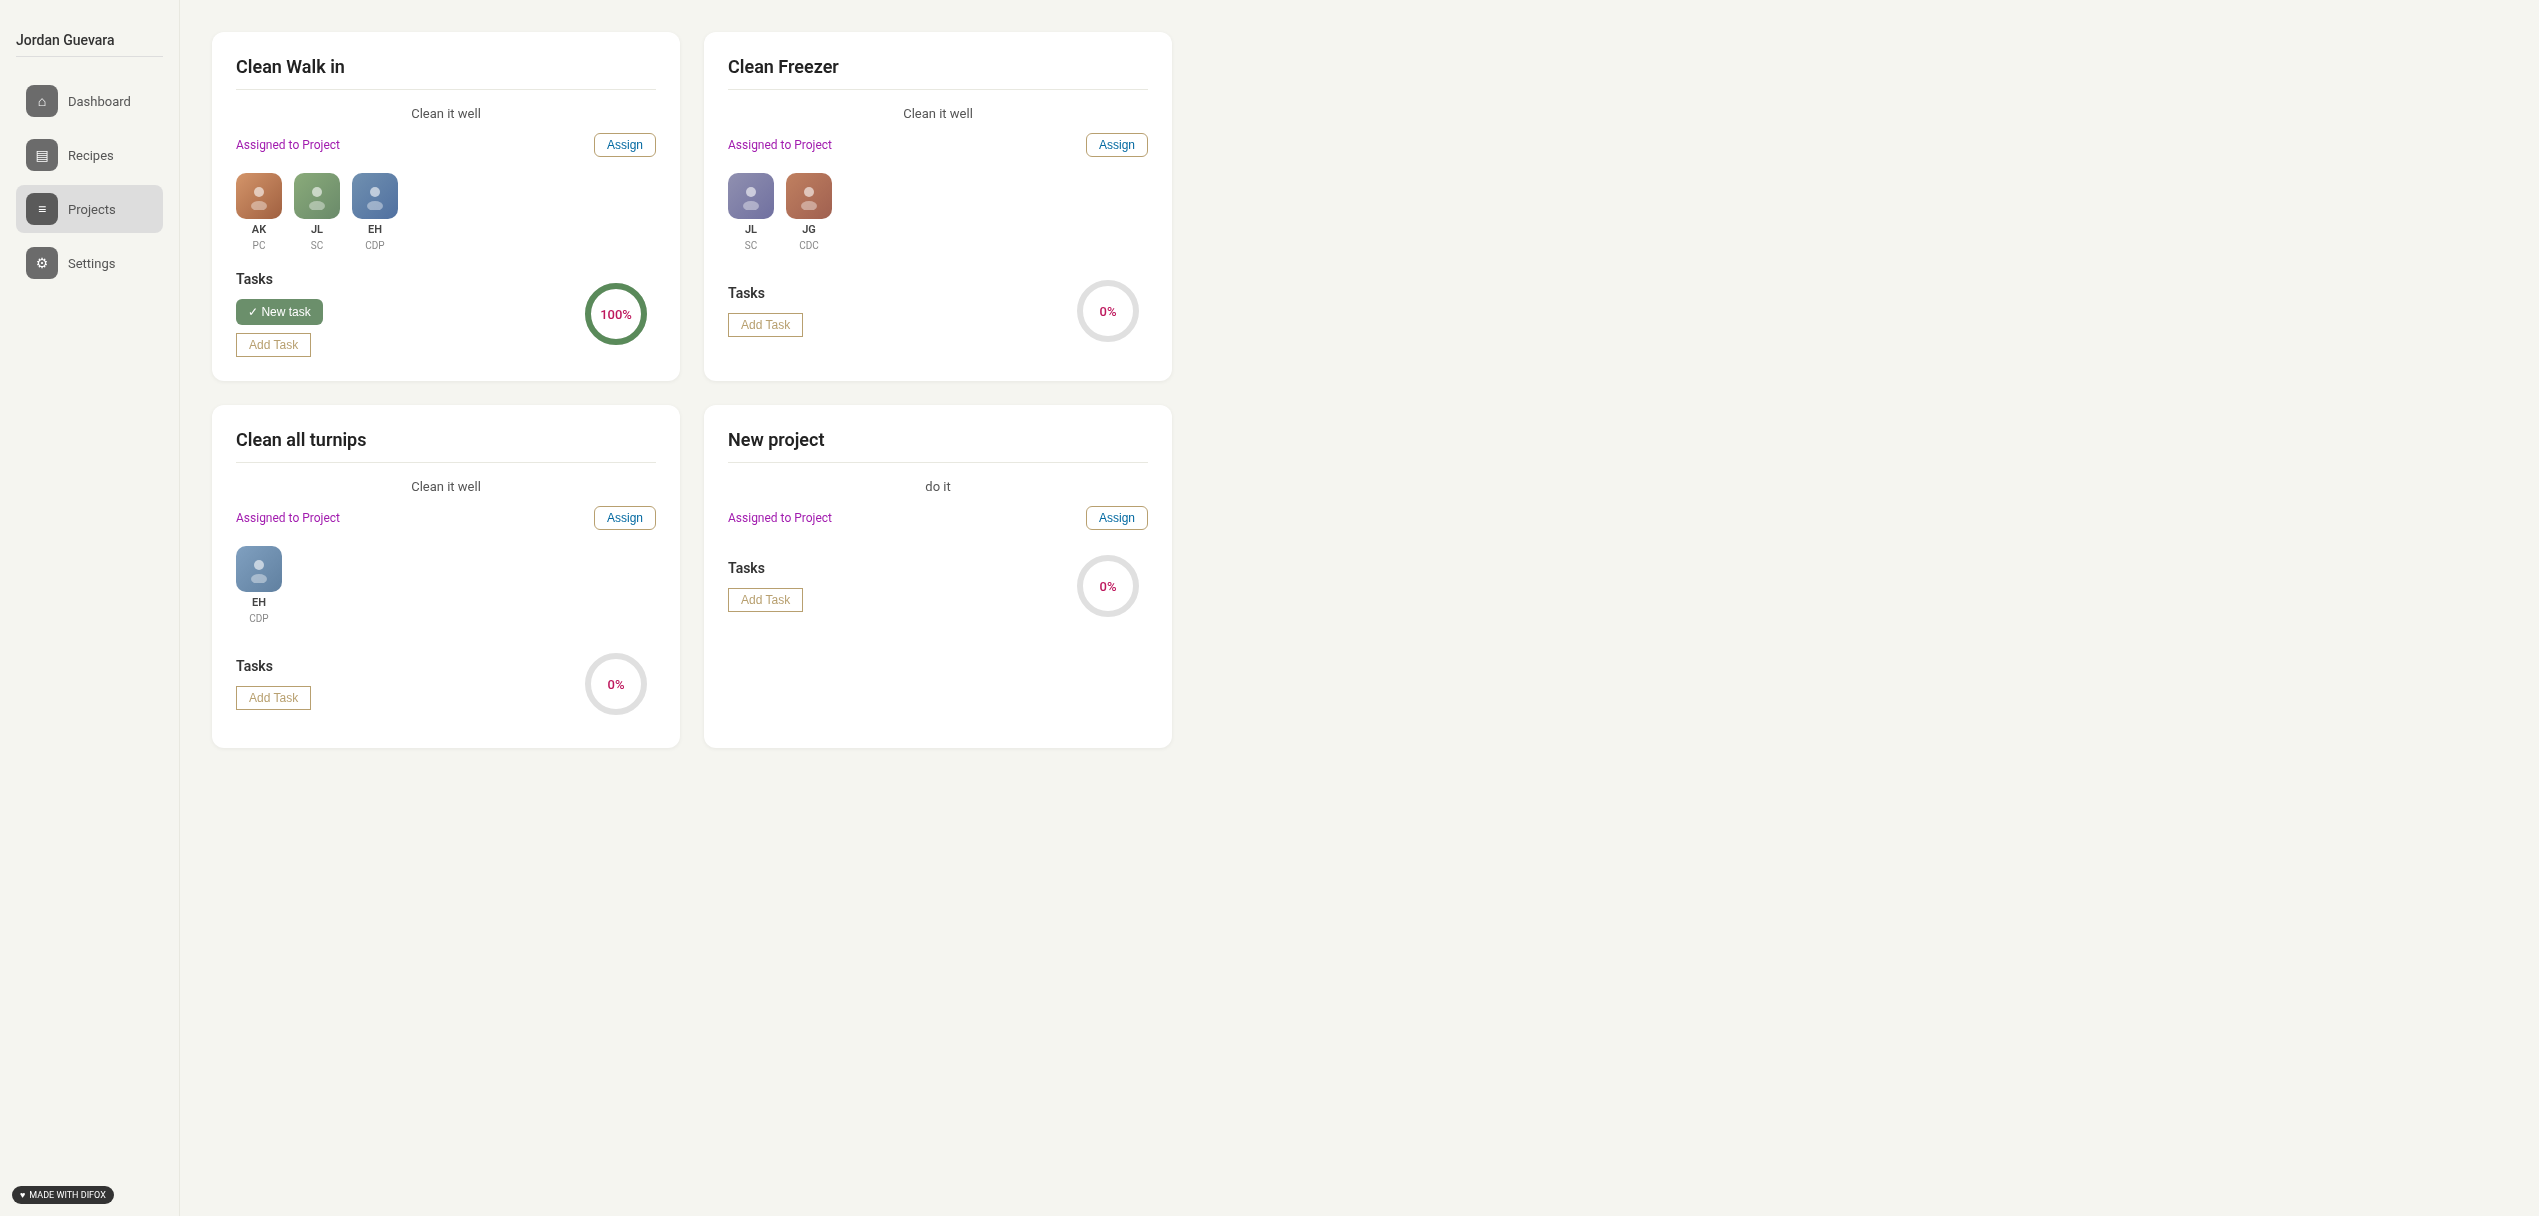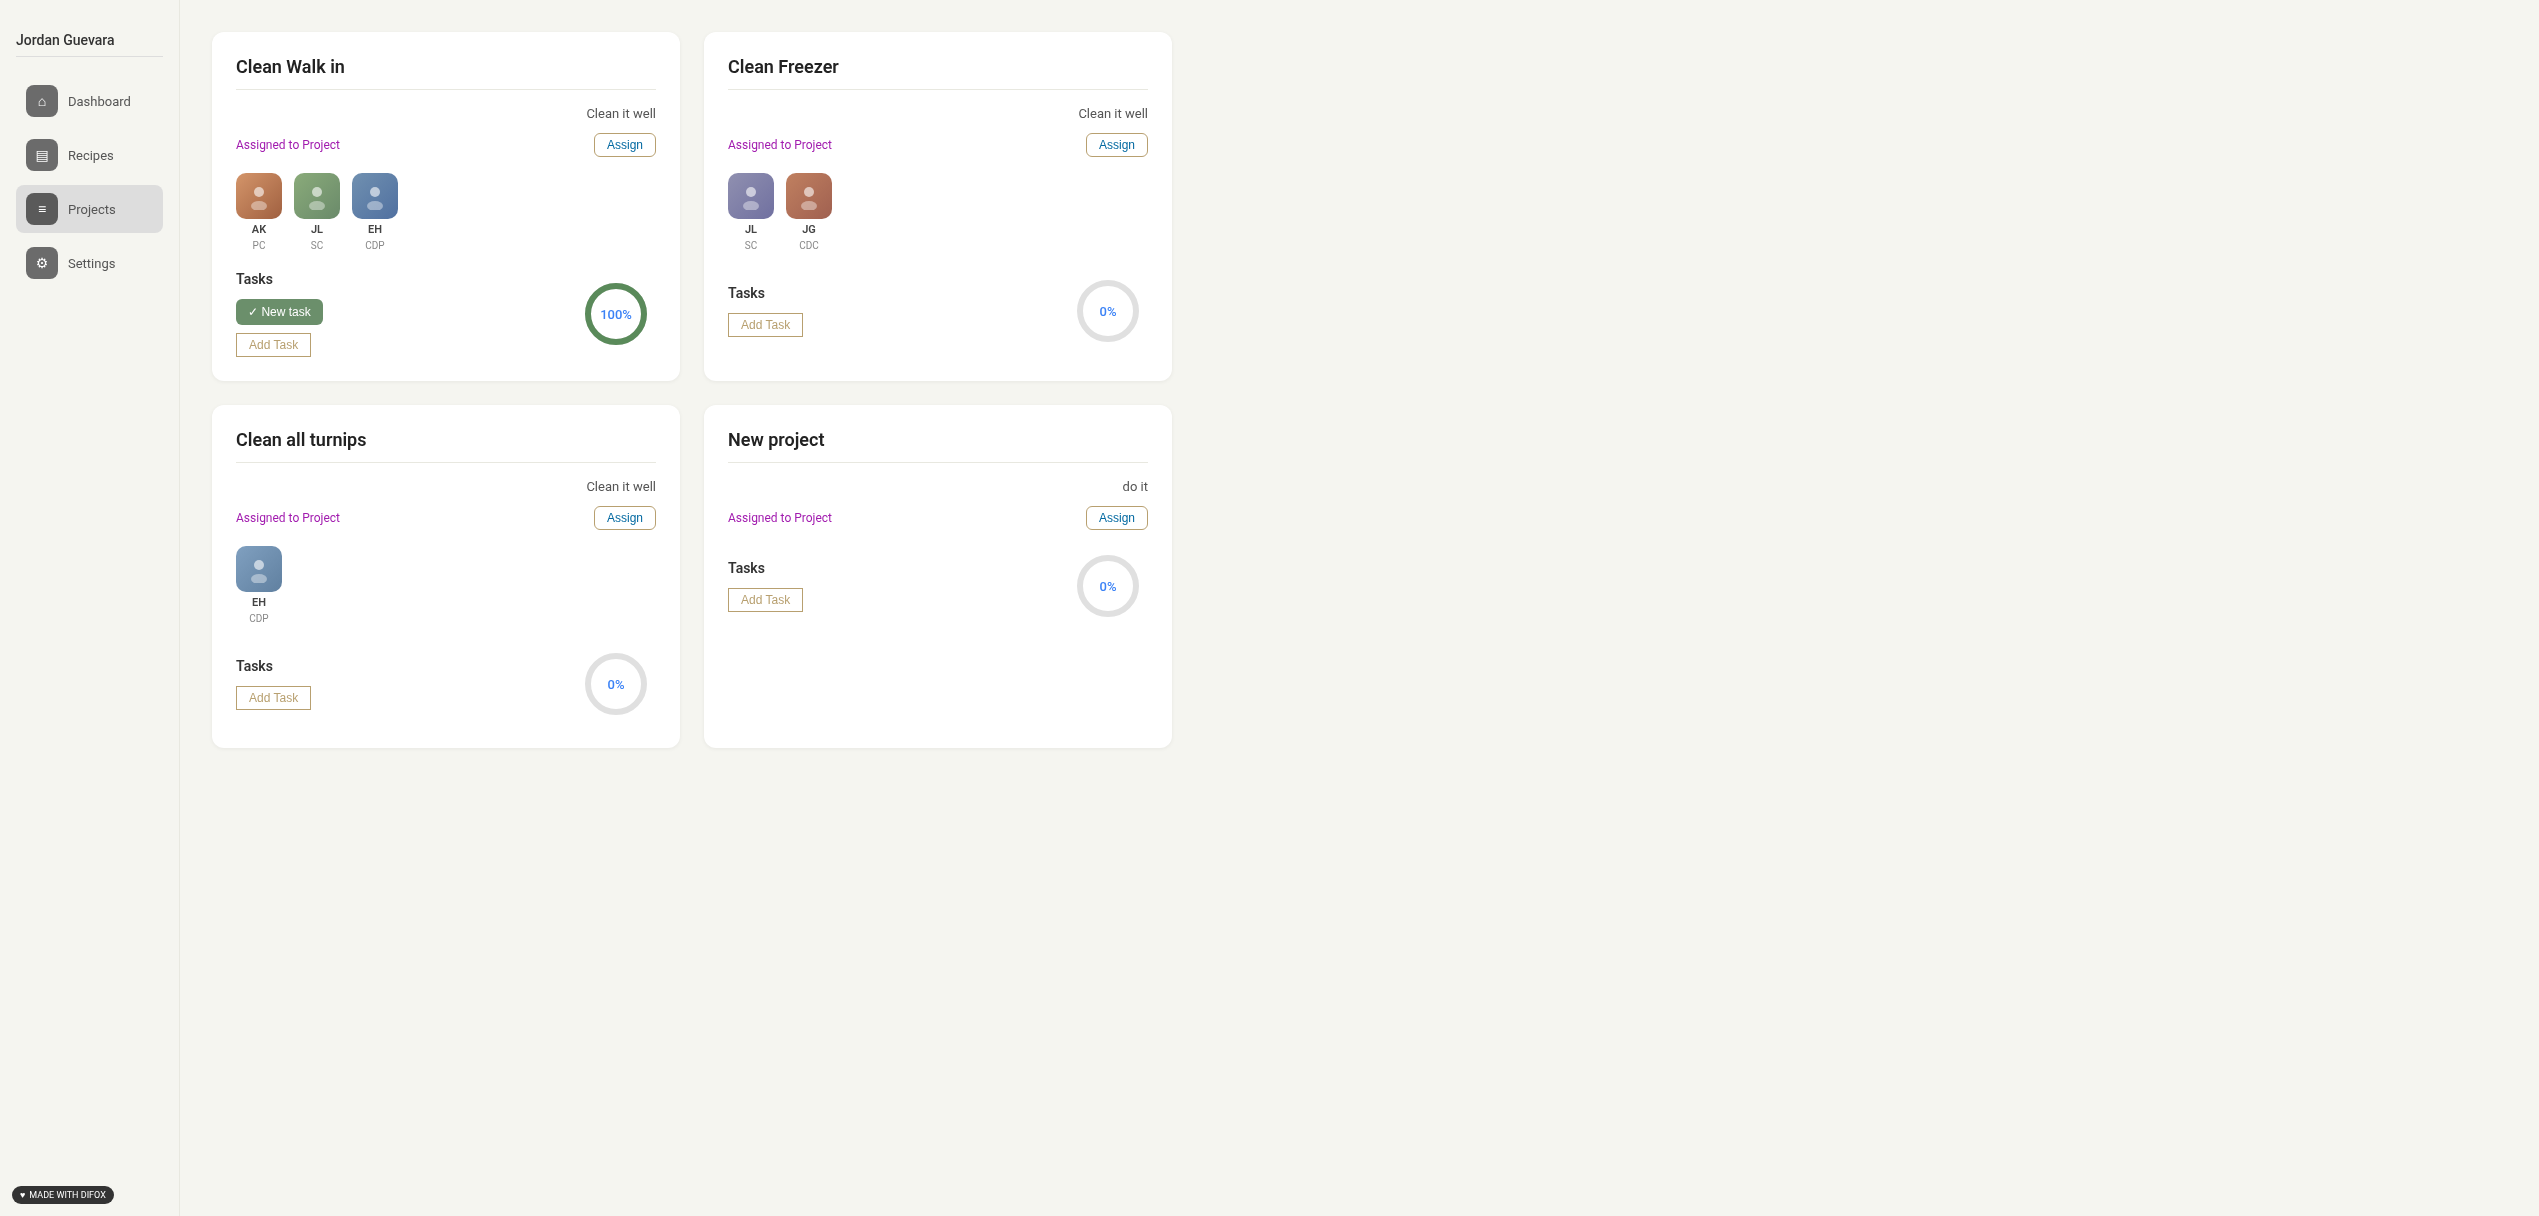--- a/index.html
+++ b/index.html
@@ -104,21 +104,21 @@
 
     .project-divider {
       border: none;
       border-top: 1px solid #e8e8e0;
       margin-bottom: 16px;
     }
 
     .project-description {
       font-size: 13px;
       color: #555;
-      text-align: right;
+      text-align: center;
       margin-bottom: 12px;
     }
 
     .project-assign-row {
       display: flex;
       justify-content: space-between;
       align-items: center;
       margin-bottom: 16px;
     }
 
@@ -255,21 +255,21 @@
       stroke: #e0e0e0;
     }
 
     .progress-label {
       position: absolute;
       top: 50%;
       left: 50%;
       transform: translate(-50%, -50%);
       font-size: 13px;
       font-weight: 500;
-      color: #3b82f6;
+      color: #be185d;
     }
 
     
     .made-with {
       position: fixed;
       bottom: 12px;
       left: 12px;
       background: #333;
       color: #fff;
       font-size: 9px;

